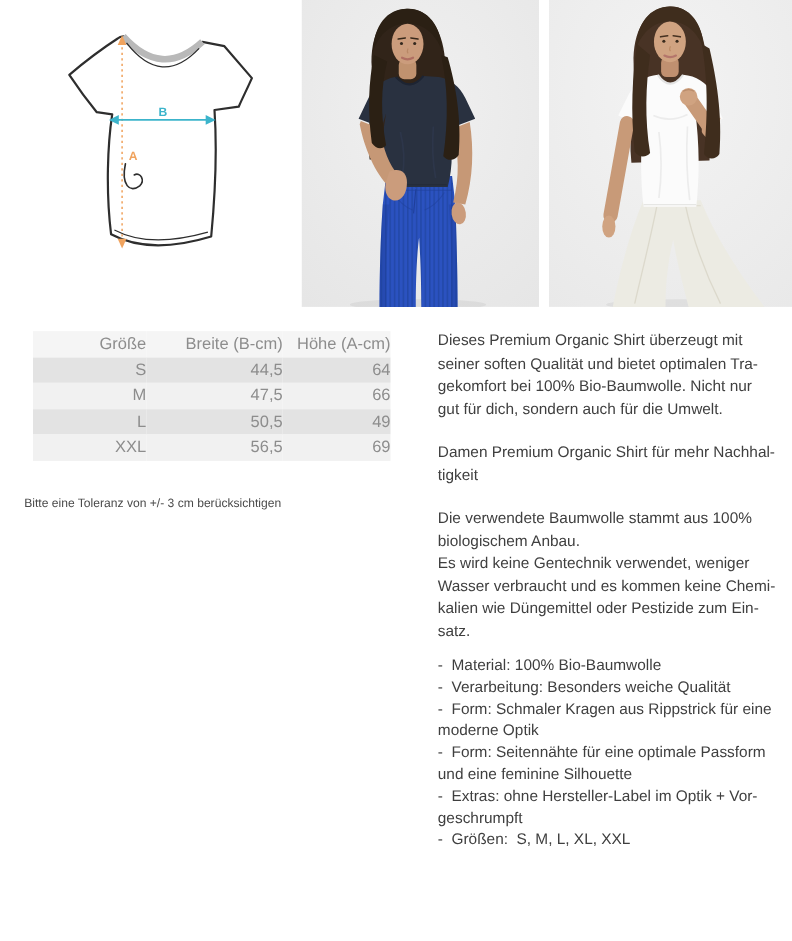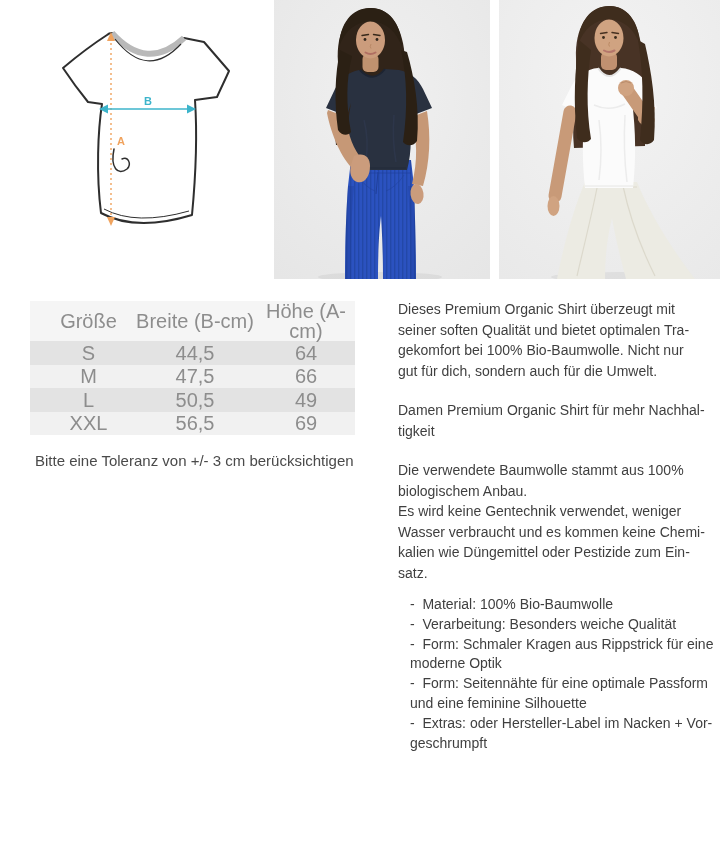--- a/index.html
+++ b/index.html
@@ -9,35 +9,35 @@
   
   #diagram{position:absolute;left:28px;top:8px;width:212px;height:250px;}
   .photo{position:absolute;top:0;height:279px;overflow:hidden;}
   #photo1{left:274px;width:216px;}
   #photo2{left:499px;width:221px;}
 
   
   #size-table-wrap{position:absolute;left:30px;top:301px;width:325px;}
   table{border-collapse:collapse;width:325px;table-layout:fixed;}
   tr{height:23.5px;}
-  th,td{font-size:20px;font-weight:400;color:#8d8d8d;text-align:center;
+  th,td{font-size:15px;font-weight:400;color:#8d8d8d;text-align:right;
         padding:0;vertical-align:middle;line-height:1;}
   th:first-child,td:first-child{padding-left:14px;}
   thead tr{background:#f5f5f5;}
   tbody tr:nth-child(odd){background:#e3e3e3;}
   tbody tr:nth-child(even){background:#f1f1f1;}
 
-  #tolerance{position:absolute;left:35px;top:452px;font-size:15px;color:#4a4a4a;}
+  #tolerance{position:absolute;left:22px;top:452px;font-size:11px;color:#4a4a4a;}
 
   
   #description{position:absolute;left:398px;top:292px;width:322px;padding-top:7px;
                font-size:14px;color:#3f3f3f;}
   #description p{margin:0 0 19px 0;line-height:20.5px;white-space:pre-wrap;}
   #description p.last{margin-bottom:12px;}
-  #features .feat{line-height:19.8px;white-space:pre-wrap;margin-left:12px;}
+  #features .feat{line-height:19.8px;white-space:pre-wrap;}
 </style>
 </head>
 <body>
 
 <div id="canvas">
 
   <div id="diagram">
     <svg width="212" height="250" viewBox="0 0 212 250">
 
       <path d="M84,25 C81,25 80,26 79,27 C62,38 48,49 35,60 C43,72 51,83 60,94 L74,96
@@ -212,18 +212,19 @@
 Wasser verbraucht und es kommen keine Chemi-
 kalien wie Düngemittel oder Pestizide zum Ein-
 satz.</p>
     <div id="features">
       <div class="feat">-  Material: 100% Bio-Baumwolle</div>
       <div class="feat">-  Verarbeitung: Besonders weiche Qualität</div>
       <div class="feat">-  Form: Schmaler Kragen aus Rippstrick für eine
 moderne Optik</div>
       <div class="feat">-  Form: Seitennähte für eine optimale Passform
 und eine feminine Silhouette</div>
-      <div class="feat">-  Extras: oder Hersteller-Label im Nacken + Vor-
+      <div class="feat">-  Extras: ohne Hersteller-Label im Optik + Vor-
 geschrumpft</div>
+      <div class="feat">-  Größen:  S, M, L, XL, XXL</div>
     </div>
   </div>
 
 </div>
 
 </body></html>

